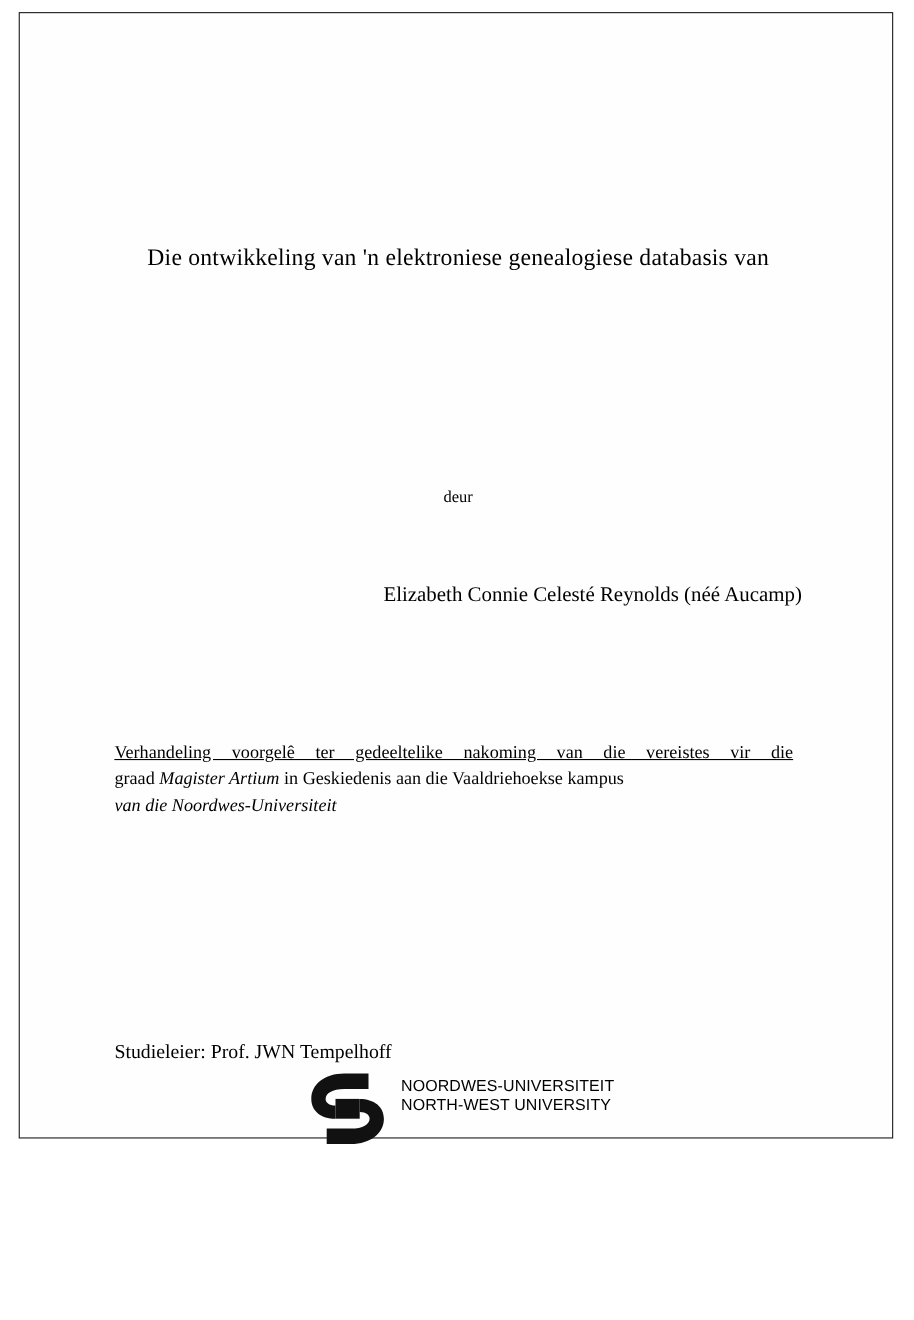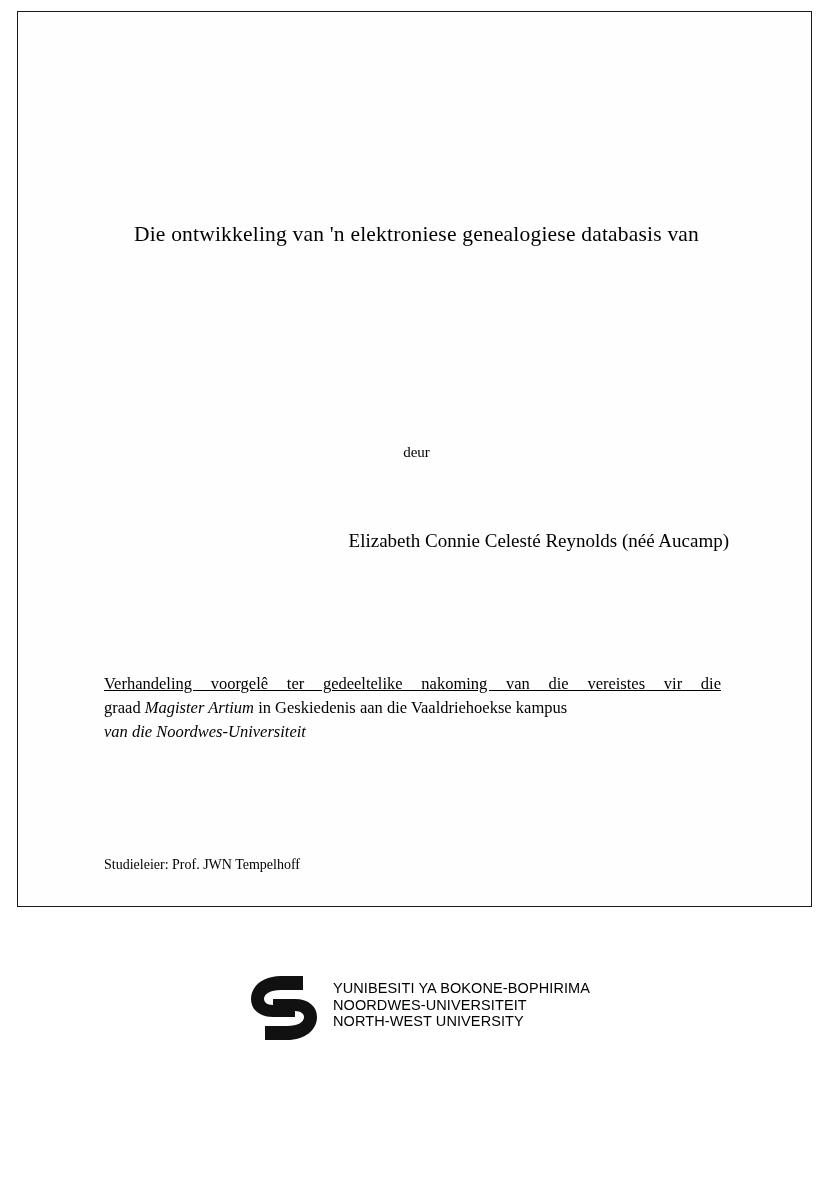--- a/index.html
+++ b/index.html
@@ -13,21 +13,21 @@
     font-family: "Liberation Serif", serif;
     color: #000000;
     position: relative;
     overflow: hidden;
   }
   .page {
     position: absolute;
     left: 17px;
     top: 11px;
     width: 795px;
-    height: 896px;
+    height: 1024px;
     border: 1.5px solid #1a1a1a;
     box-sizing: border-box;
     background: #fefefe;
   }
   .content {
     position: absolute;
     left: 86px;
     top: 0;
     width: 625px;
     height: 100%;
@@ -67,23 +67,23 @@
     font-size: 16.5px;
     line-height: 24px;
     text-align: justify;
   }
   .statement .l1 { display: block; text-align: justify; text-align-last: justify; text-decoration: underline; }
   .statement .l2 { display: block; }
   .statement .l3 { display: block; font-style: italic; }
   .statement i { font-style: italic; }
   .supervisor {
     position: absolute;
-    top: 841px;
+    top: 932px;
     left: 0;
-    font-size: 14px;
+    font-size: 18px;
     line-height: 24px;
     text-align: center;
   }
   .supervisor span { display: block; }
   .logo-wrap {
     position: absolute;
     top: 960px;
     left: 0;
     width: 625px;
     display: flex;
@@ -133,20 +133,19 @@
 
     <div class="logo-wrap">
       <div class="logo-mark">
         <svg viewBox="0 0 82 72" width="82" height="72" aria-hidden="true">
           <path d="M38 4 C20 4 8 14 8 27 C8 38 17 45 30 45 L30 33 C24 33 21 30 21 27 C21 22 27 18 38 18 L60 18 L60 4 Z" fill="#111111"></path>
           <path d="M44 68 C62 68 74 58 74 45 C74 34 65 27 52 27 L52 39 C58 39 61 42 61 45 C61 50 55 54 44 54 L22 54 L22 68 Z" fill="#111111"></path>
           <rect x="30" y="27" width="22" height="18" fill="#111111"></rect>
         </svg>
       </div>
       <div class="logo-text">
-        <span>YUNIBESITI YA BOKONE-BOPHIRIMA</span>
         <span>NOORDWES-UNIVERSITEIT</span>
         <span>NORTH-WEST UNIVERSITY</span>
       </div>
     </div>
 
   </div>
 </div>
 
 </body></html>

